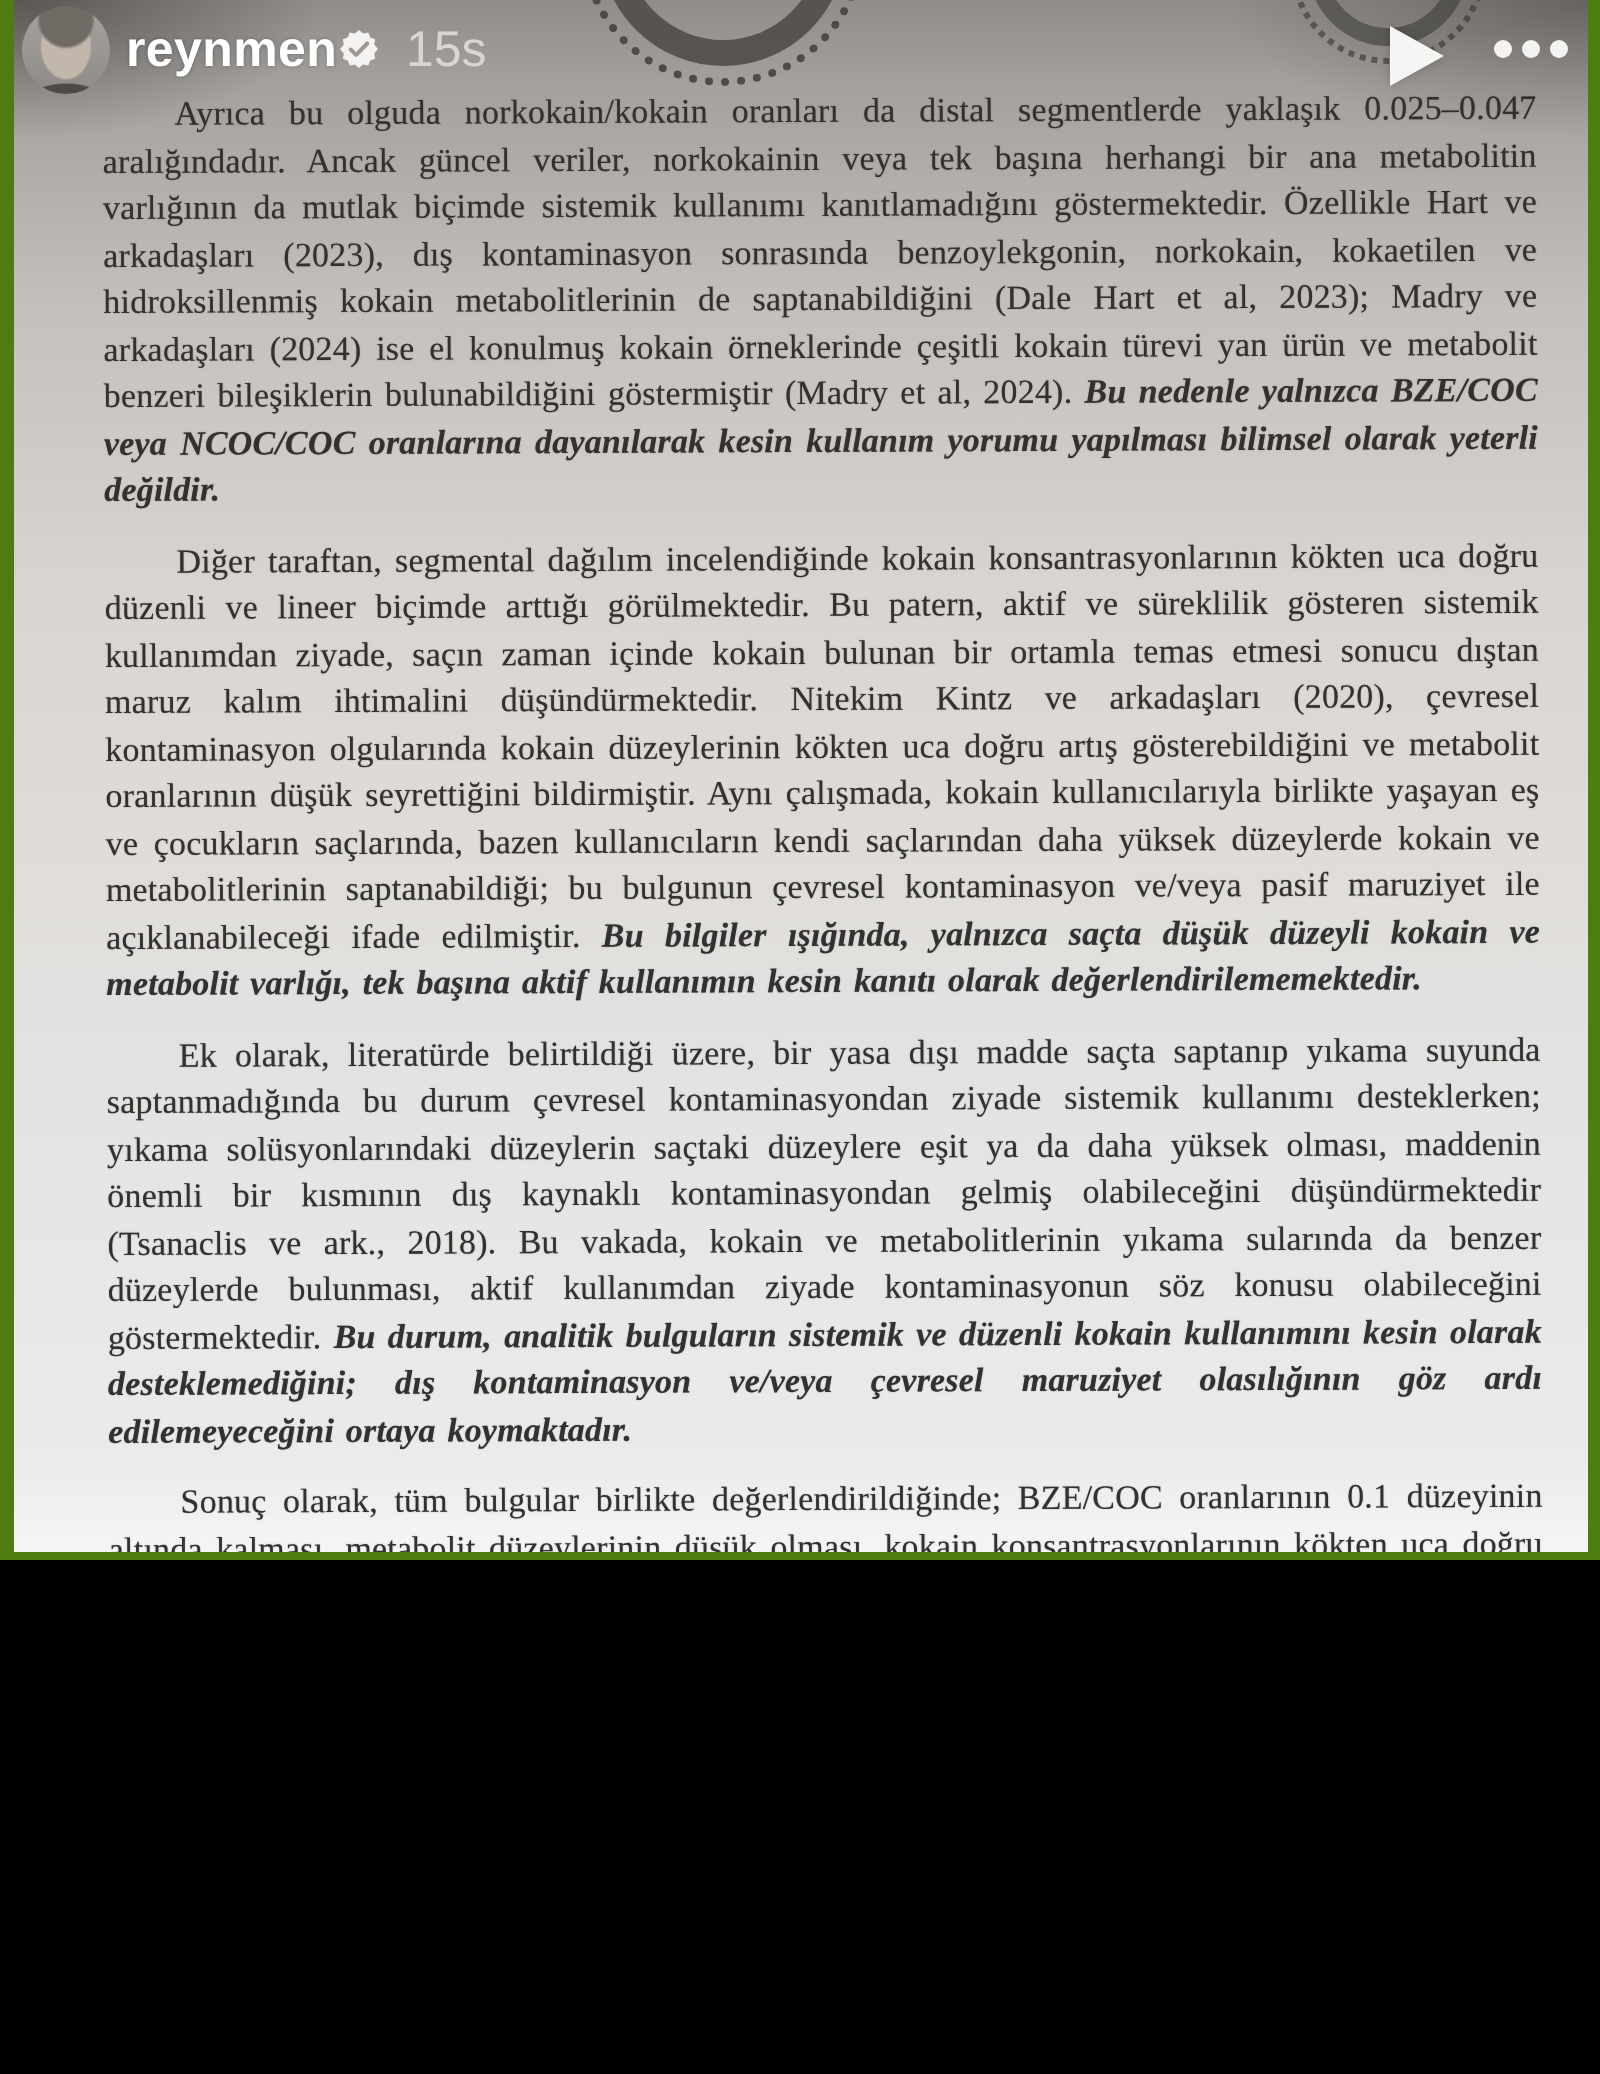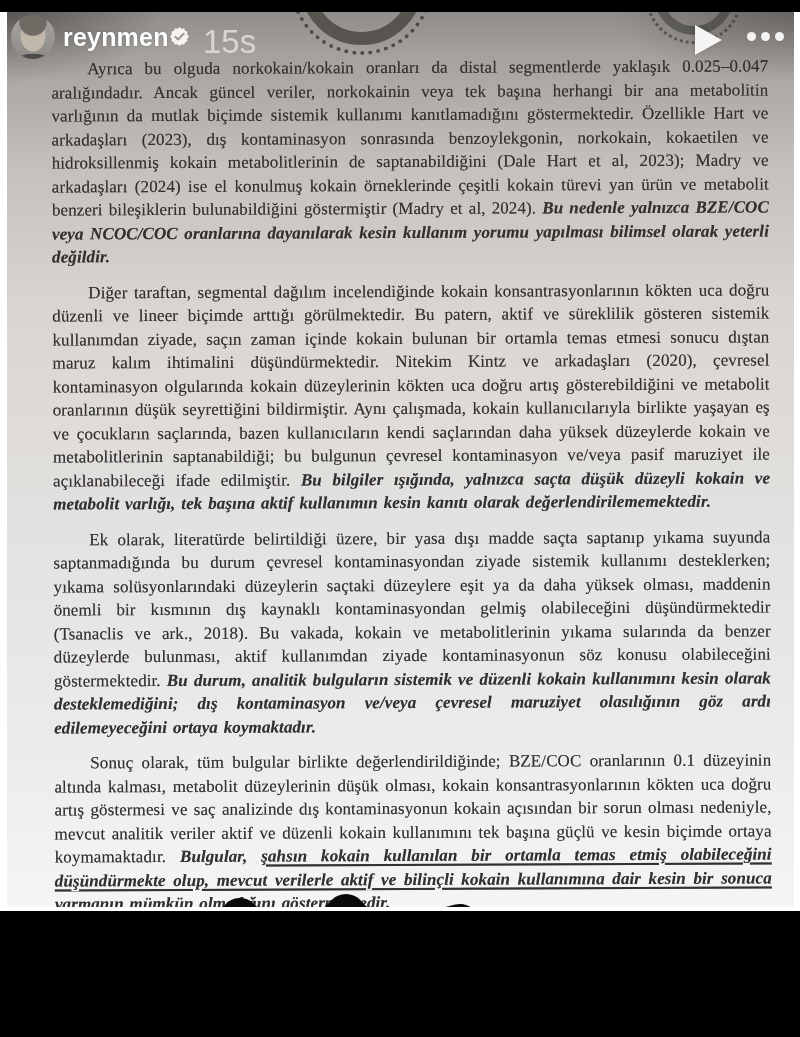--- a/index.html
+++ b/index.html
@@ -1,18 +1,18 @@
 <!DOCTYPE html>
 <html><head>
 <meta charset="utf-8">
 <style>
   html,body{margin:0;padding:0;}
   body{width:800px;height:1037px;background:#000;overflow:hidden;
        font-family:"Liberation Sans",sans-serif;}
-  .screen{position:relative;width:800px;height:899px;background:#ffffff;overflow:hidden;margin-top:12px;}
+  .screen{position:relative;width:800px;height:780px;background:#4d7c0f;overflow:hidden;}
   
   .stage{position:absolute;left:7px;right:6px;top:0;bottom:4px;overflow:hidden;
     background:linear-gradient(180deg,#8f8c89 0px,#a3a09d 42px,#c2bfbc 150px,
       #d7d4d1 290px,#e3e1df 500px,#edebe9 730px,#f6f5f4 100%);}
   
   .vignette{position:absolute;inset:0;z-index:3;pointer-events:none;
     background:radial-gradient(ellipse 220px 100px at 0% 0%,rgba(35,33,31,.5),rgba(35,33,31,0) 70%),
                radial-gradient(ellipse 260px 100px at 100% 0%,rgba(35,33,31,.38),rgba(35,33,31,0) 70%);}
   
   .seal{position:absolute;border-radius:50%;z-index:2;}
@@ -27,21 +27,21 @@
     overflow:hidden;cursor:pointer;
     background:
       radial-gradient(ellipse 30px 14px at 50% 108%,#4e4b47 0 60%,rgba(0,0,0,0) 65%),
       radial-gradient(circle at 50% 16%,#6f6a64 0 30%,rgba(0,0,0,0) 34%),
       radial-gradient(ellipse 13px 17px at 50% 46%,#c2b7ab 0 92%,rgba(0,0,0,0) 100%),
       linear-gradient(180deg,#a7a3a0,#8d8a87);}
   .username{position:absolute;left:56px;top:11px;color:#fff;font-size:25px;font-weight:bold;
     letter-spacing:.2px;cursor:pointer;text-shadow:0 0 2px rgba(0,0,0,.25);}
   .badge{position:absolute;left:163px;top:15px;width:19px;height:19px;cursor:default;}
   .badge svg{display:block;}
-  .timestamp{position:absolute;left:196px;top:11px;color:#d8d6d4;font-size:33px;}
+  .timestamp{position:absolute;left:196px;top:11px;color:#d8d6d4;font-size:25px;}
   .play-btn{position:absolute;left:688px;top:13px;width:0;height:0;cursor:pointer;
     border-left:27px solid #f6f5f3;border-top:15px solid transparent;border-bottom:15px solid transparent;
     filter:drop-shadow(0 0 2px rgba(0,0,0,.2));}
   .more-btn{position:absolute;left:740px;top:20px;display:flex;gap:5px;cursor:pointer;}
   .more-btn i{width:9px;height:9px;border-radius:50%;background:#f4f3f1;display:block;}
   
   .doc{position:absolute;left:0;top:0;right:0;z-index:1;padding:44px 24px 0 46px;
     transform:rotate(-0.25deg);color:#333130;
     font-family:"Liberation Serif",serif;}
   .doc p{margin:0 0 12px 0;font-size:17px;line-height:23.5px;text-align:justify;

